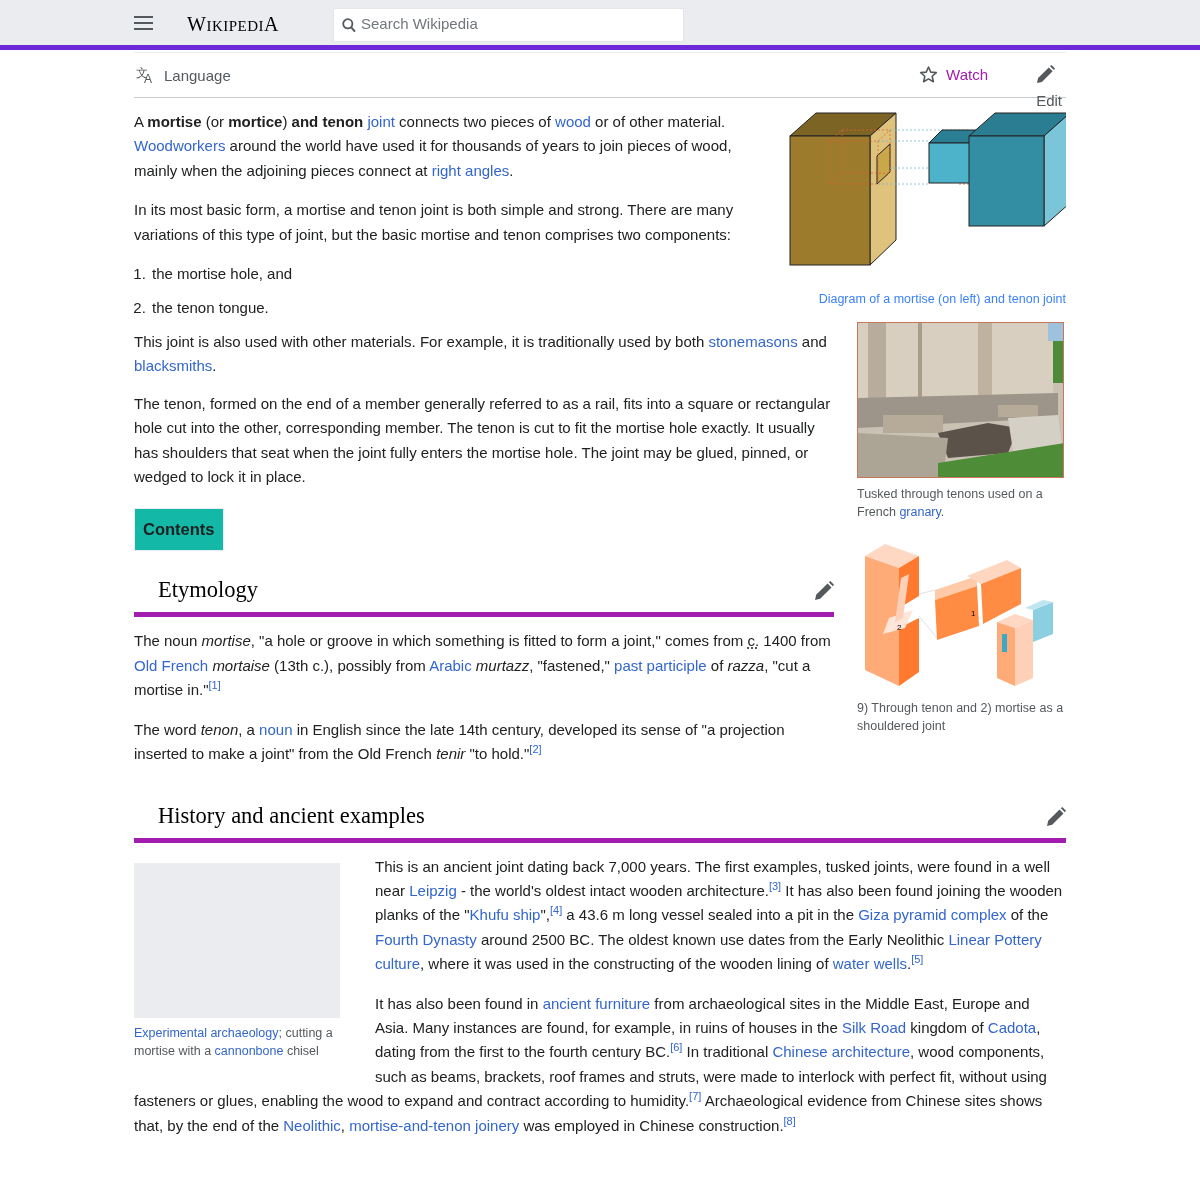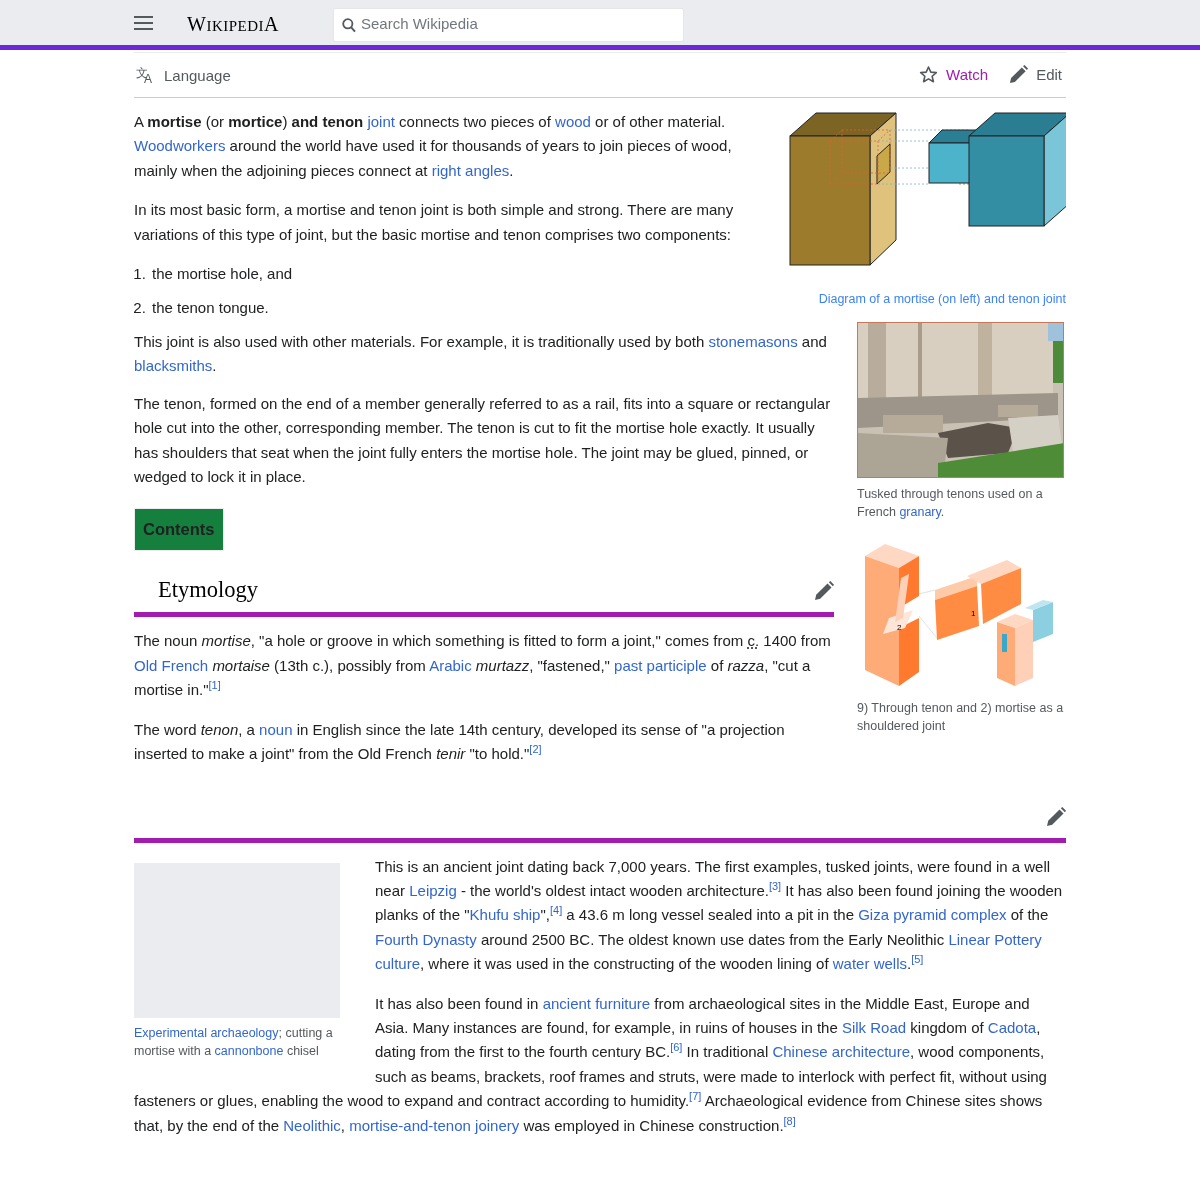--- a/index.html
+++ b/index.html
@@ -17,36 +17,36 @@
   .search svg { position: absolute; left: 8px; top: 9px; }
   .search input { position: absolute; left: 27px; top: 0; width: 315px; height: 28px; border: none; outline: none; font-family: "Liberation Sans", sans-serif; font-size: 15px; color: #202122; background: transparent; }
   .search input::placeholder { color: #72777d; }
 
   
   .main { position: absolute; left: 134px; top: 50px; width: 932px; }
   h1.title { font-family: "Liberation Serif", serif; font-weight: normal; font-size: 26px; line-height: 1.3; margin-top: 21px; padding-bottom: 10px; color: #000; }
   .page-actions { border-top: 1px solid #eaecf0; border-bottom: 1px solid #c8ccd1; height: 46px; position: relative; margin-top: 2px; }
   .lang-btn { position: absolute; left: 2px; top: 13px; display: flex; align-items: center; gap: 8px; color: #54595d; font-size: 15px; cursor: pointer; }
   .watch-btn { position: absolute; right: 78px; top: 12px; display: flex; align-items: center; gap: 8px; color: #a21caf; font-size: 15px; cursor: pointer; }
-  .edit-btn { position: absolute; right: 4px; top: 12px; display: flex; align-items: center; gap: 8px; color: #54595d; font-size: 15px; cursor: pointer; }
+  .edit-btn { position: absolute; right: 4px; top: 12px; display: flex; gap: 8px; color: #54595d; font-size: 15px; cursor: pointer; flex-direction: column; }
 
   .content { position: relative; }
   p.para { font-size: 15px; line-height: 24.4px; color: #202122; margin: 0 0 15px 0; }
   ol.comp { margin: 0 0 0 16px; font-size: 15px; line-height: 24px; }
   ol.comp li { margin-bottom: 10px; padding-left: 2px; }
   sup { font-size: 11px; line-height: 0; vertical-align: super; }
 
   .fig1 { position: absolute; left: 648px; top: 0; width: 284px; }
   .fig1 .cap { font-size: 12.5px; color: #3b82f6; text-align: right; margin-top: 8px; line-height: 18px; }
   .fig2 { position: absolute; left: 723px; top: 224px; width: 207px; }
   .fig2 .photo { width: 207px; height: 156px; border: 1px solid #c8775a; overflow: hidden; }
   .fig .cap2 { font-size: 12.5px; color: #54595d; line-height: 18px; margin-top: 7px; }
   .fig3 { position: absolute; left: 723px; top: 440px; width: 207px; }
 
-  .toc { display: inline-block; background: #15803d; border: 1px solid #eaecf0; padding: 11px 8px; font-weight: bold; font-size: 16.5px; margin: 4px 0 16px 0; cursor: pointer; }
+  .toc { display: inline-block; background: #14b8a6; border: 1px solid #eaecf0; padding: 11px 8px; font-weight: bold; font-size: 16.5px; margin: 4px 0 16px 0; cursor: pointer; }
 
   .section-h { position: relative; border-bottom: 5px solid #a21caf; height: 50px; margin-bottom: 12px; }
   .section-h h2 { position: absolute; left: 24px; top: 10px; font-family: "Liberation Serif", serif; font-weight: normal; font-size: 22.5px; color: #000; }
   .section-h .sec-edit { position: absolute; right: 0; top: 14px; cursor: pointer; }
 
   .thumb-left { float: left; width: 218px; margin: 4px 23px 8px 0; }
   .thumb-left .ph { width: 206px; height: 155px; background: #eaecf0; }
   .thumb-left .cap3 { font-size: 12.5px; color: #54595d; line-height: 18px; margin-top: 6px; }
 </style>
 </head>
@@ -202,20 +202,21 @@
             <path d="M14.8 1.2l1.5-1.2 3.7 3.7-1.2 1.5z" fill="#54595d"></path>
           </svg>
       </div>
 
       <p class="para"><span>The noun </span><i>mortise</i><span>, "a hole or groove in which something is fitted to form a joint," comes from </span><span style="text-decoration:underline dotted;">c.</span><span> 1400 from </span><a class="link">Old French</a><span> </span><i>mortaise</i><span> (13th c.), possibly from </span><a class="link">Arabic</a><span> </span><i>murtazz</i><span>, "fastened," </span><a class="link">past participle</a><span> of </span><i>razza</i><span>, "cut a mortise in."</span><sup><a class="link">[1]</a></sup></p>
 
       <p class="para"><span>The word </span><i>tenon</i><span>, a </span><a class="link">noun</a><span> in English since the late 14th century, developed its sense of "a projection inserted to make a joint" from the Old French </span><i>tenir</i><span> "to hold."</span><sup><a class="link">[2]</a></sup></p>
     </div>
 
     <div class="section-h" style="margin-top:26px;">
+      <h2>History and ancient examples</h2>
       <svg class="sec-edit" width="20" height="20" viewBox="0 0 20 20">
           <path d="M1 19l1.2-5.2L13.5 2.5l4 4L6.2 17.8z" fill="#54595d"></path>
           <path d="M14.8 1.2l1.5-1.2 3.7 3.7-1.2 1.5z" fill="#54595d"></path>
         </svg>
     </div>
 
     <div class="thumb-left" style="margin-top:8px;">
       <div class="ph"></div>
       <div class="cap3"><a class="link">Experimental archaeology</a><span>; cutting a mortise with a </span><a class="link">cannonbone</a><span> chisel</span></div>
     </div>

